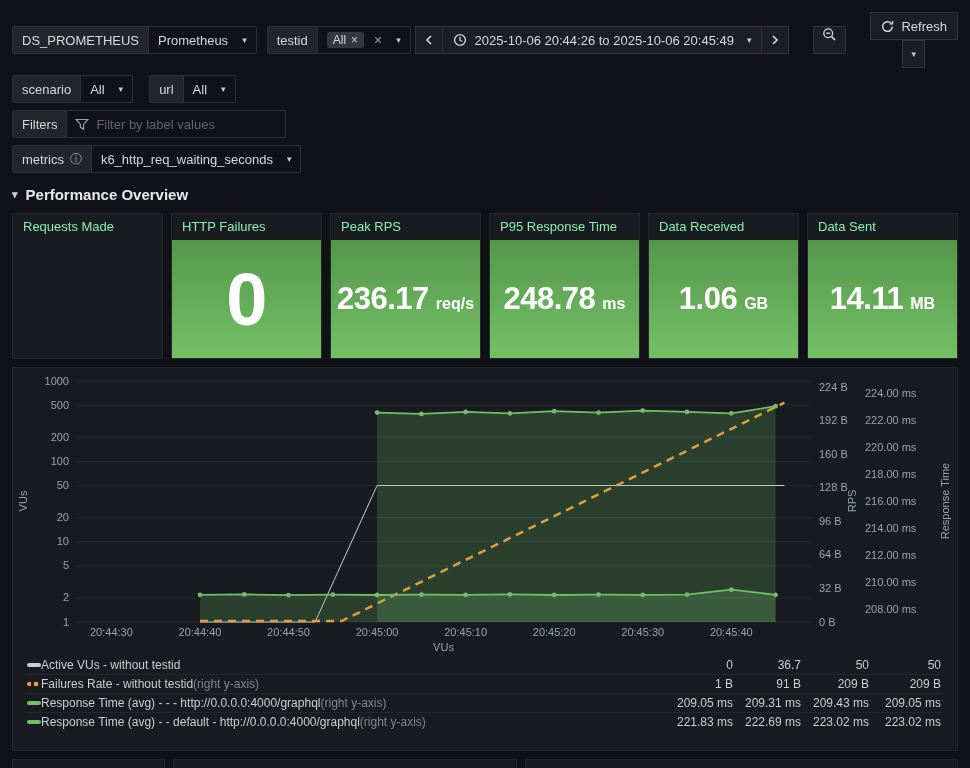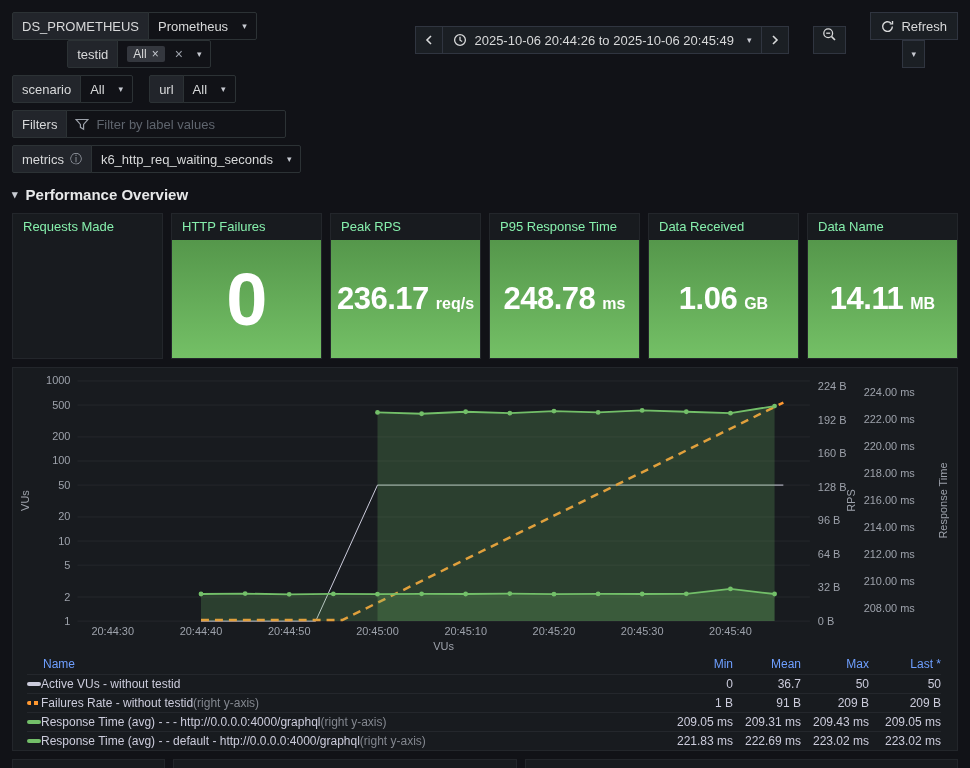--- a/index.html
+++ b/index.html
@@ -132,21 +132,21 @@
   .code-fill { height: 44px; margin-top: 3px; background: #3274d9; }
 
   .icon-svg { flex: none; display: block; }
 </style>
 </head>
 <body>
 
 <div class="page">
 
   <div class="row row1">
-    <div class="cluster gap10" style="display:flex;flex-direction:column;">
+    <div class="cluster gap10" style="display:flex;">
       <div class="var-group">
         <div class="vlbl">DS_PROMETHEUS</div>
         <div class="vval">
           <span>Prometheus</span>
           <span class="caret">▾</span>
         </div>
       </div>
       <div class="var-group">
         <div class="vlbl">testid</div>
         <div class="vval">
@@ -283,21 +283,21 @@
     <div class="stat">
       <div class="stat-title">Data Received</div>
       <div class="stat-body">
         <div class="stat-inner">
             <span class="stat-value">1.06</span>
             <span class="stat-unit">GB</span>
           </div>
       </div>
     </div>
     <div class="stat">
-      <div class="stat-title">Data Name</div>
+      <div class="stat-title">Data Sent</div>
       <div class="stat-body">
         <div class="stat-inner">
             <span class="stat-value">14.11</span>
             <span class="stat-unit">MB</span>
           </div>
       </div>
     </div>
   </div>
 
   <div class="chart-panel">
@@ -377,27 +377,20 @@
         <circle cx="496.9" cy="45.3" r="2.4" fill="#73bf69"></circle>
         <circle cx="541.2" cy="43.2" r="2.4" fill="#73bf69"></circle>
         <circle cx="585.5" cy="44.6" r="2.4" fill="#73bf69"></circle>
         <circle cx="629.7" cy="42.6" r="2.4" fill="#73bf69"></circle>
         <circle cx="674.0" cy="43.9" r="2.4" fill="#73bf69"></circle>
         <circle cx="718.3" cy="45.3" r="2.4" fill="#73bf69"></circle>
         <circle cx="762.6" cy="38.2" r="2.4" fill="#73bf69"></circle>
       </svg>
 
     <div class="legend">
-      <div class="lg-row lg-head">
-        <div class="hname">Name</div>
-        <div class="hval">Min</div>
-        <div class="hval">Mean</div>
-        <div class="hval">Max</div>
-        <div class="hval">Last *</div>
-      </div>
 
       <div class="lg-row data">
         <div class="lg-name">
           <span class="swatch sw-gray"></span>
           <span>Active VUs - without testid</span>
 
         </div>
         <div class="lg-val">0</div>
         <div class="lg-val">36.7</div>
         <div class="lg-val">50</div>

